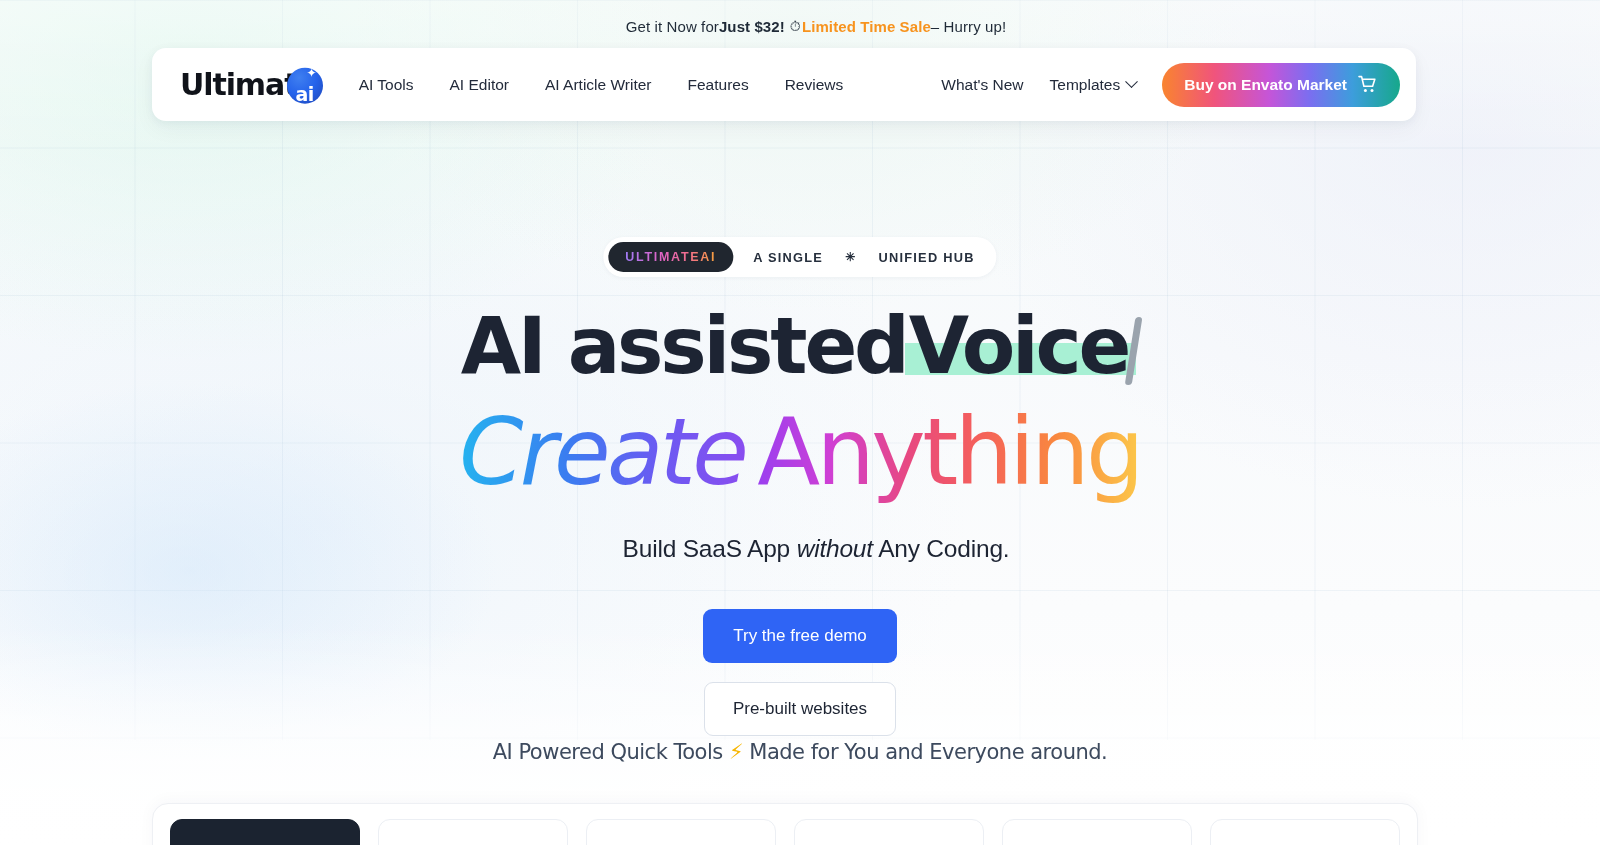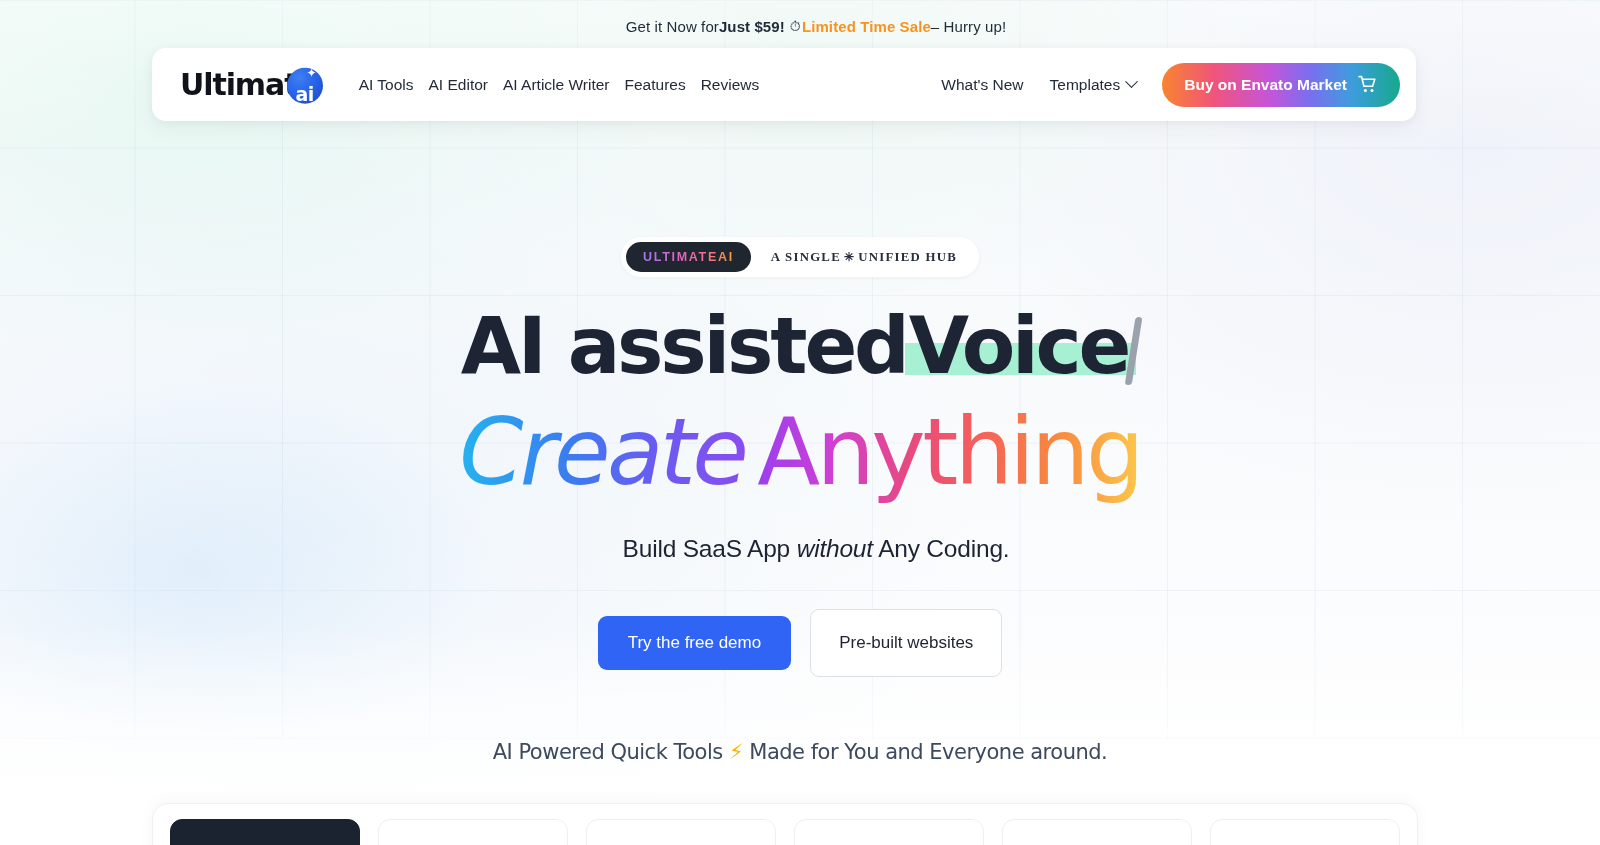--- a/index.html
+++ b/index.html
@@ -116,21 +116,21 @@
     line-height: 1;
     margin-top: 1px;
   }
   .spark { position: absolute; color: #ffffff; line-height: 1; }
   .spark-a { top: -1px; right: 6px; font-size: 12px; }
   .spark-b { top: -5px; right: -1px; font-size: 9px; }
 
   .nav {
     display: flex;
     align-items: center;
-    gap: 15px;
+    gap: 36px;
   }
   .nav-item {
     font-size: 15.5px;
     color: #232b3b;
     cursor: pointer;
     white-space: nowrap;
   }
 
   .header-right {
     margin-left: auto;
@@ -196,22 +196,21 @@
     -webkit-text-fill-color: transparent;
     color: transparent;
   }
   .eyebrow-text {
     font-size: 12.8px;
     font-weight: 700;
     letter-spacing: 1.25px;
     color: #262f3d;
     display: flex;
     align-items: center;
-    gap: 3px;
-    font-family: Liberation Serif, serif;
+    gap: 22px;
   }
   .eyebrow-star { font-size: 12px; }
 
   .headline {
     position: absolute;
     left: 0; top: 305px;
     width: 1600px;
     text-align: center;
     font-family: "DejaVu Sans", sans-serif;
     font-size: 78px;
@@ -284,34 +283,35 @@
   .subhead i { font-style: italic; }
 
   .cta-row {
     position: absolute;
     left: 0; top: 609px;
     width: 1600px;
     display: flex;
     align-items: center;
     justify-content: center;
     gap: 19px;
+    flex-direction: column;
   }
   .btn-primary {
     height: 54px;
     padding: 0 30px;
     border-radius: 9px;
     border: none;
     background: #2f64f5;
     color: #ffffff;
     font-size: 17px;
     cursor: pointer;
     font-family: "Liberation Sans", sans-serif;
   }
   .btn-secondary {
-    height: 68px;
+    height: 54px;
     padding: 0 28px;
     border-radius: 9px;
     border: 1px solid #dbe1ea;
     background: #ffffff;
     color: #1d2433;
     font-size: 17px;
     cursor: pointer;
     font-family: "Liberation Sans", sans-serif;
   }
 
@@ -360,21 +360,21 @@
 </head>
 <body>
 
 <div id="page">
 
   <div class="grid-layer"></div>
   <div class="glow-left"></div>
 
   <div class="promo-bar">
     <span>Get it Now for </span>
-    <span class="b">Just $59!</span>
+    <span class="b">Just $32!</span>
     <span class="clock">⏱</span>
     <span class="sale">Limited Time Sale</span>
     <span> – Hurry up!</span>
   </div>
 
   <div class="header">
 
     <div class="logo">
       <span class="logo-word">Ultimate</span>
       <span class="logo-badge">

